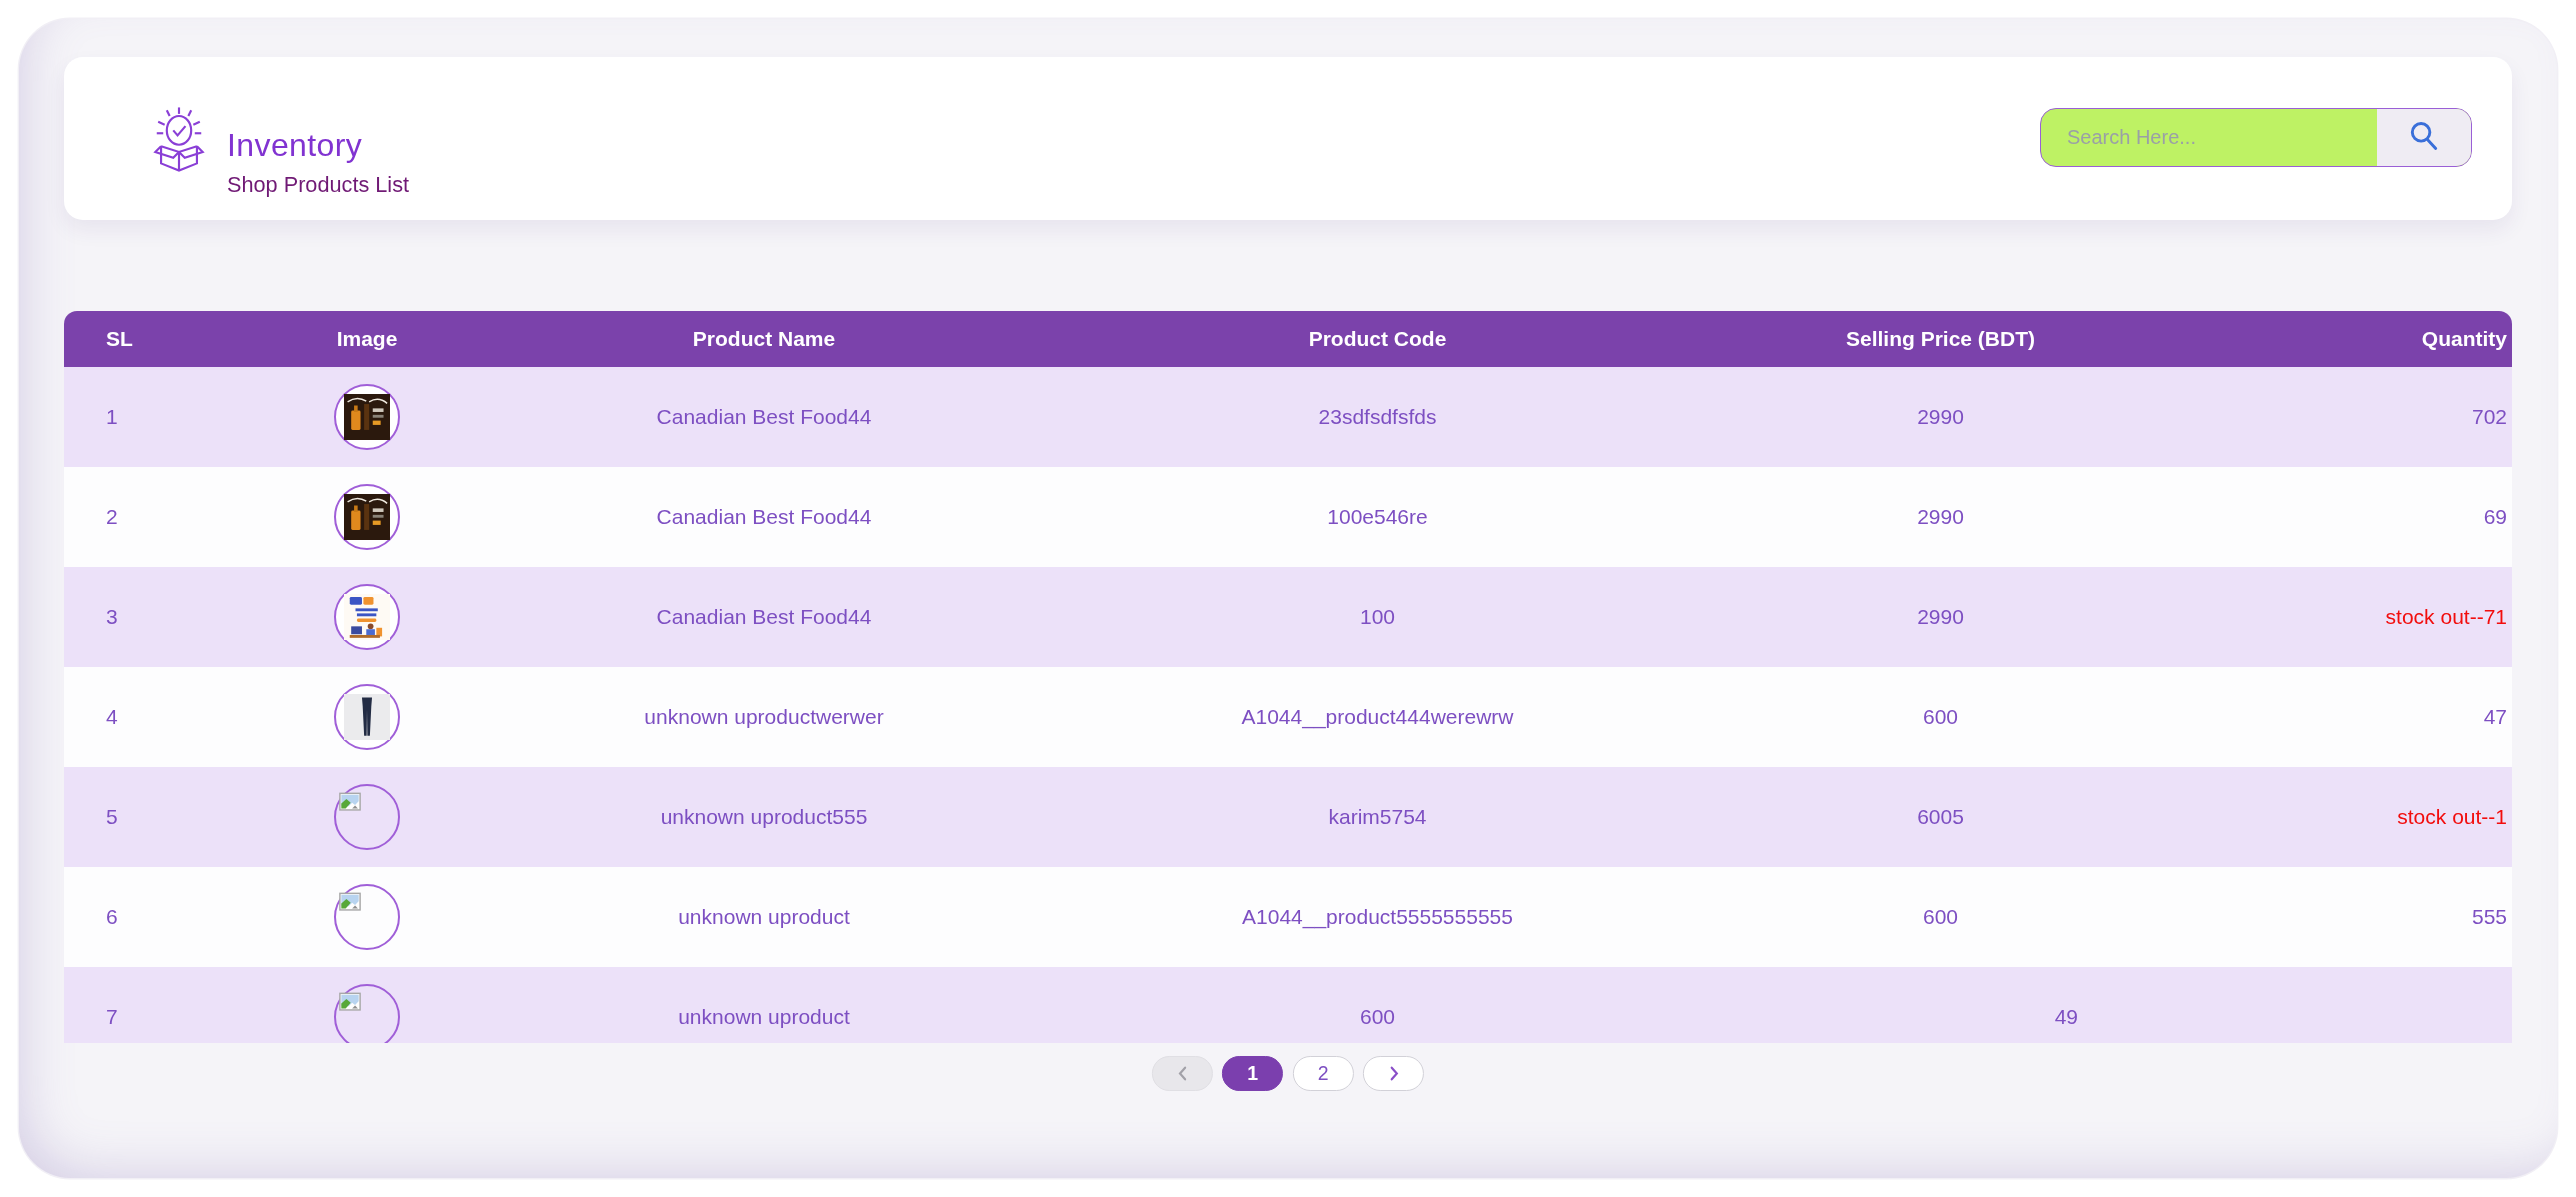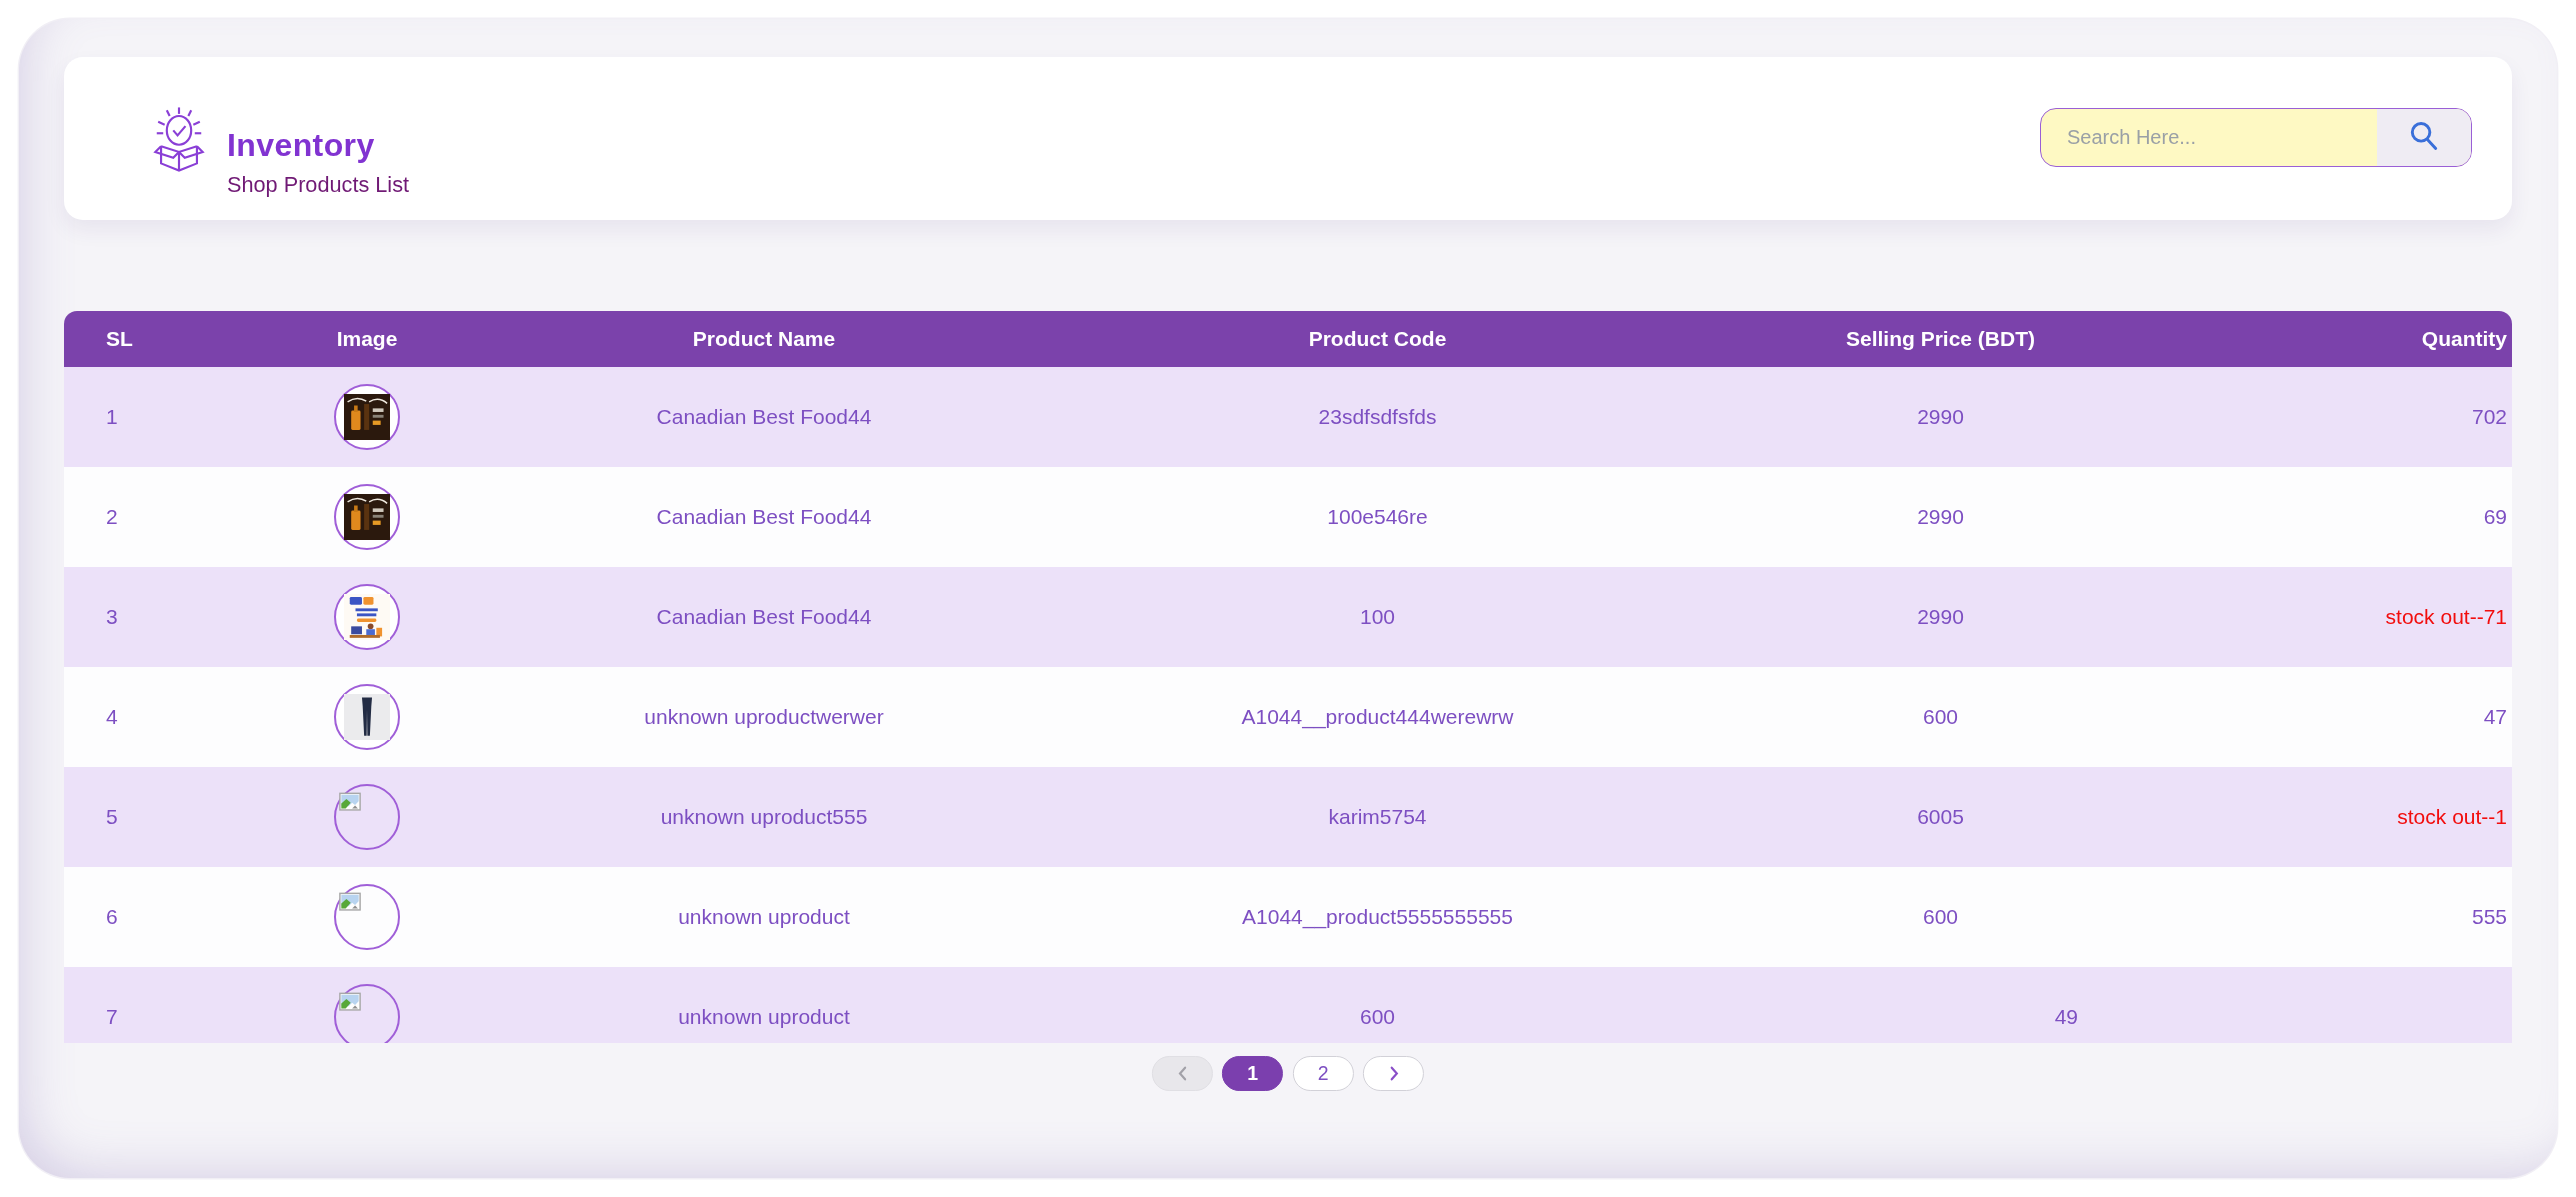--- a/index.html
+++ b/index.html
@@ -26,33 +26,33 @@
     border-radius: 19px;
     box-shadow: 0 10px 21.7px rgba(60,30,110,0.07);
   }
   .header-left {
     position: absolute; left: 87px; top: 0; height: 100%;
     display: flex; align-items: center; gap: 20px;
   }
   .hdr-icon { width: 56px; height: 66px; flex: 0 0 auto; }
   .title-block { display: flex; flex-direction: column; gap: 7.2px; }
   .page-title {
-    font-size: 32px; font-weight: bold;
+    font-size: 32px; font-weight: normal;
     color: var(--title-purple, #8133d1);
     letter-spacing: 0.4px;
     margin-top: 48px;
   }
   .page-subtitle { font-size: 21.7px; color: #701a75; }
   
   .search-wrap {
     position: absolute; right: 40px; top: 51px;
     width: 432px; height: 59px;
     border: 1.4px solid var(--search-border-purple, #9a5fd6);
     border-radius: 16px;
-    background: #fef9c3;
+    background: #bef264;
     display: flex; overflow: hidden;
   }
   .search-input {
     flex: 1; border: none; outline: none;
     font-family: "Liberation Sans", sans-serif;
     font-size: 20px; color: #444; padding: 0 0 0 26px;
     background: transparent;
   }
   .search-input::placeholder { color: #9aa0a6; }
   .search-btn {

